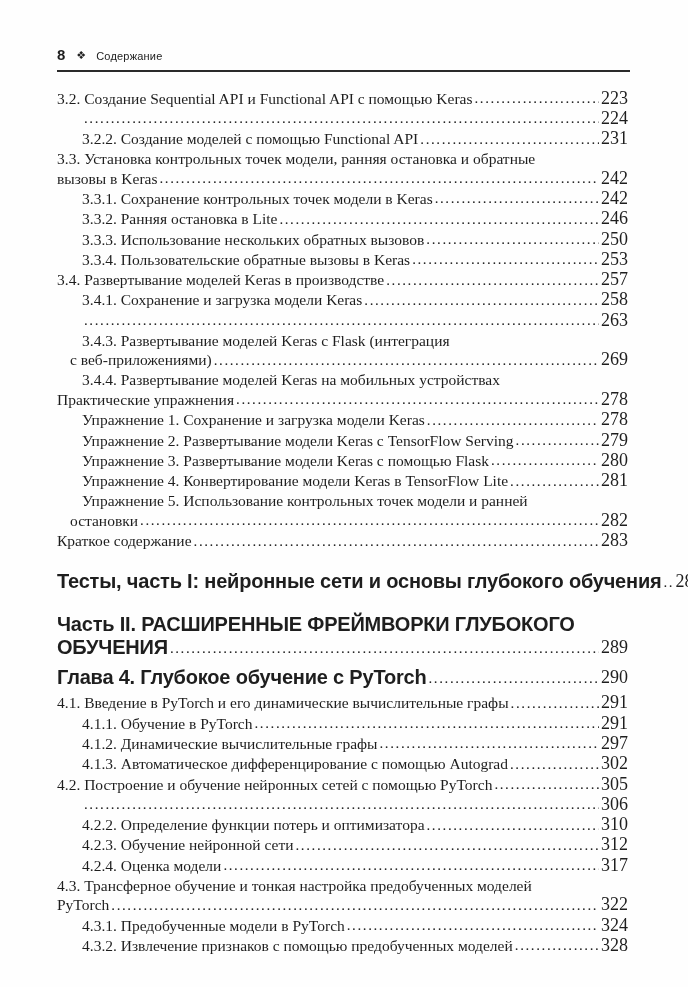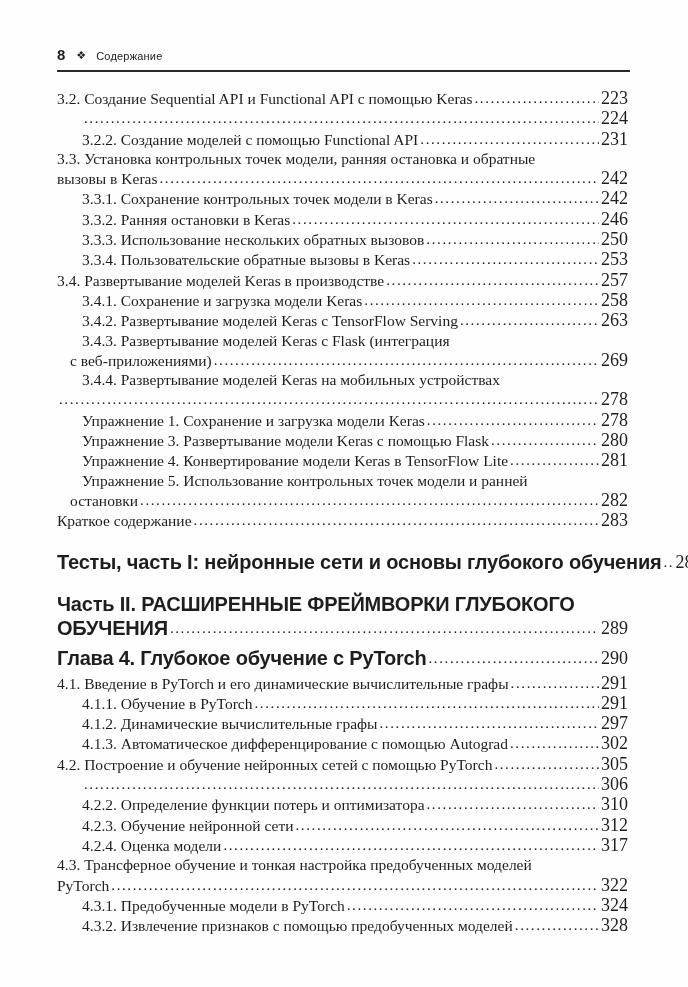--- a/index.html
+++ b/index.html
@@ -23,21 +23,21 @@
   .hdr .dia{font-size:11px;margin:0 10px 0 11px;position:relative;top:-1px;color:#222}
   .hdr .ttl{font-size:11px;letter-spacing:.2px}
 
   
   .toc{
     margin:16px 60px 0 57px;
     font-size:15.5px;
     color:#1e1e1e;
   }
   .entry{margin:0}
-  .line{display:flex;align-items:flex-end;line-height:19.3px}
+  .line{display:flex;align-items:center;line-height:19.3px}
   .line .t{white-space:pre}
   .dots{
     flex:1 1 auto;overflow:hidden;white-space:nowrap;
     margin:0 2px 0 2px;min-width:10px;
   }
   .dots::after{
     content:"...................................................................................................................................................................................................";
     letter-spacing:1.6px;
     font-family:"Liberation Serif",serif;
     font-size:15px;color:#222;
@@ -107,21 +107,21 @@
       </div>
       <div class="entry body">
         <div class="line ind-sub">
           <span class="t">3.3.1. Сохранение контрольных точек модели в Keras</span>
           <span class="dots"></span>
           <span class="pg">242</span>
         </div>
       </div>
       <div class="entry body">
         <div class="line ind-sub">
-          <span class="t">3.3.2. Ранняя остановки в Keras</span>
+          <span class="t">3.3.2. Ранняя остановка в Lite</span>
           <span class="dots"></span>
           <span class="pg">246</span>
         </div>
       </div>
       <div class="entry body">
         <div class="line ind-sub">
           <span class="t">3.3.3. Использование нескольких обратных вызовов</span>
           <span class="dots"></span>
           <span class="pg">250</span>
         </div>
@@ -142,21 +142,20 @@
       </div>
       <div class="entry body">
         <div class="line ind-sub">
           <span class="t">3.4.1. Сохранение и загрузка модели Keras</span>
           <span class="dots"></span>
           <span class="pg">258</span>
         </div>
       </div>
       <div class="entry body">
         <div class="line ind-sub">
-          <span class="t">3.4.2. Развертывание моделей Keras с TensorFlow Serving</span>
           <span class="dots"></span>
           <span class="pg">263</span>
         </div>
       </div>
       <div class="entry body">
         <div class="line ind-sub">
           <span class="t">3.4.3. Развертывание моделей Keras с Flask (интеграция</span>
         </div>
         <div class="line ind-cont">
           <span class="t">с веб-приложениями)</span>
@@ -164,29 +163,37 @@
           <span class="pg">269</span>
         </div>
       </div>
       <div class="entry body">
         <div class="line ind-sub">
           <span class="t">3.4.4. Развертывание моделей Keras на мобильных устройствах</span>
         </div>
       </div>
       <div class="entry body">
         <div class="line ind-top">
+          <span class="t">Практические упражнения</span>
           <span class="dots"></span>
           <span class="pg">278</span>
         </div>
       </div>
       <div class="entry body">
         <div class="line ind-sub">
           <span class="t">Упражнение 1. Сохранение и загрузка модели Keras</span>
           <span class="dots"></span>
           <span class="pg">278</span>
+        </div>
+      </div>
+      <div class="entry body">
+        <div class="line ind-sub">
+          <span class="t">Упражнение 2. Развертывание модели Keras с TensorFlow Serving</span>
+          <span class="dots"></span>
+          <span class="pg">279</span>
         </div>
       </div>
       <div class="entry body">
         <div class="line ind-sub">
           <span class="t">Упражнение 3. Развертывание модели Keras с помощью Flask</span>
           <span class="dots"></span>
           <span class="pg">280</span>
         </div>
       </div>
       <div class="entry body">

